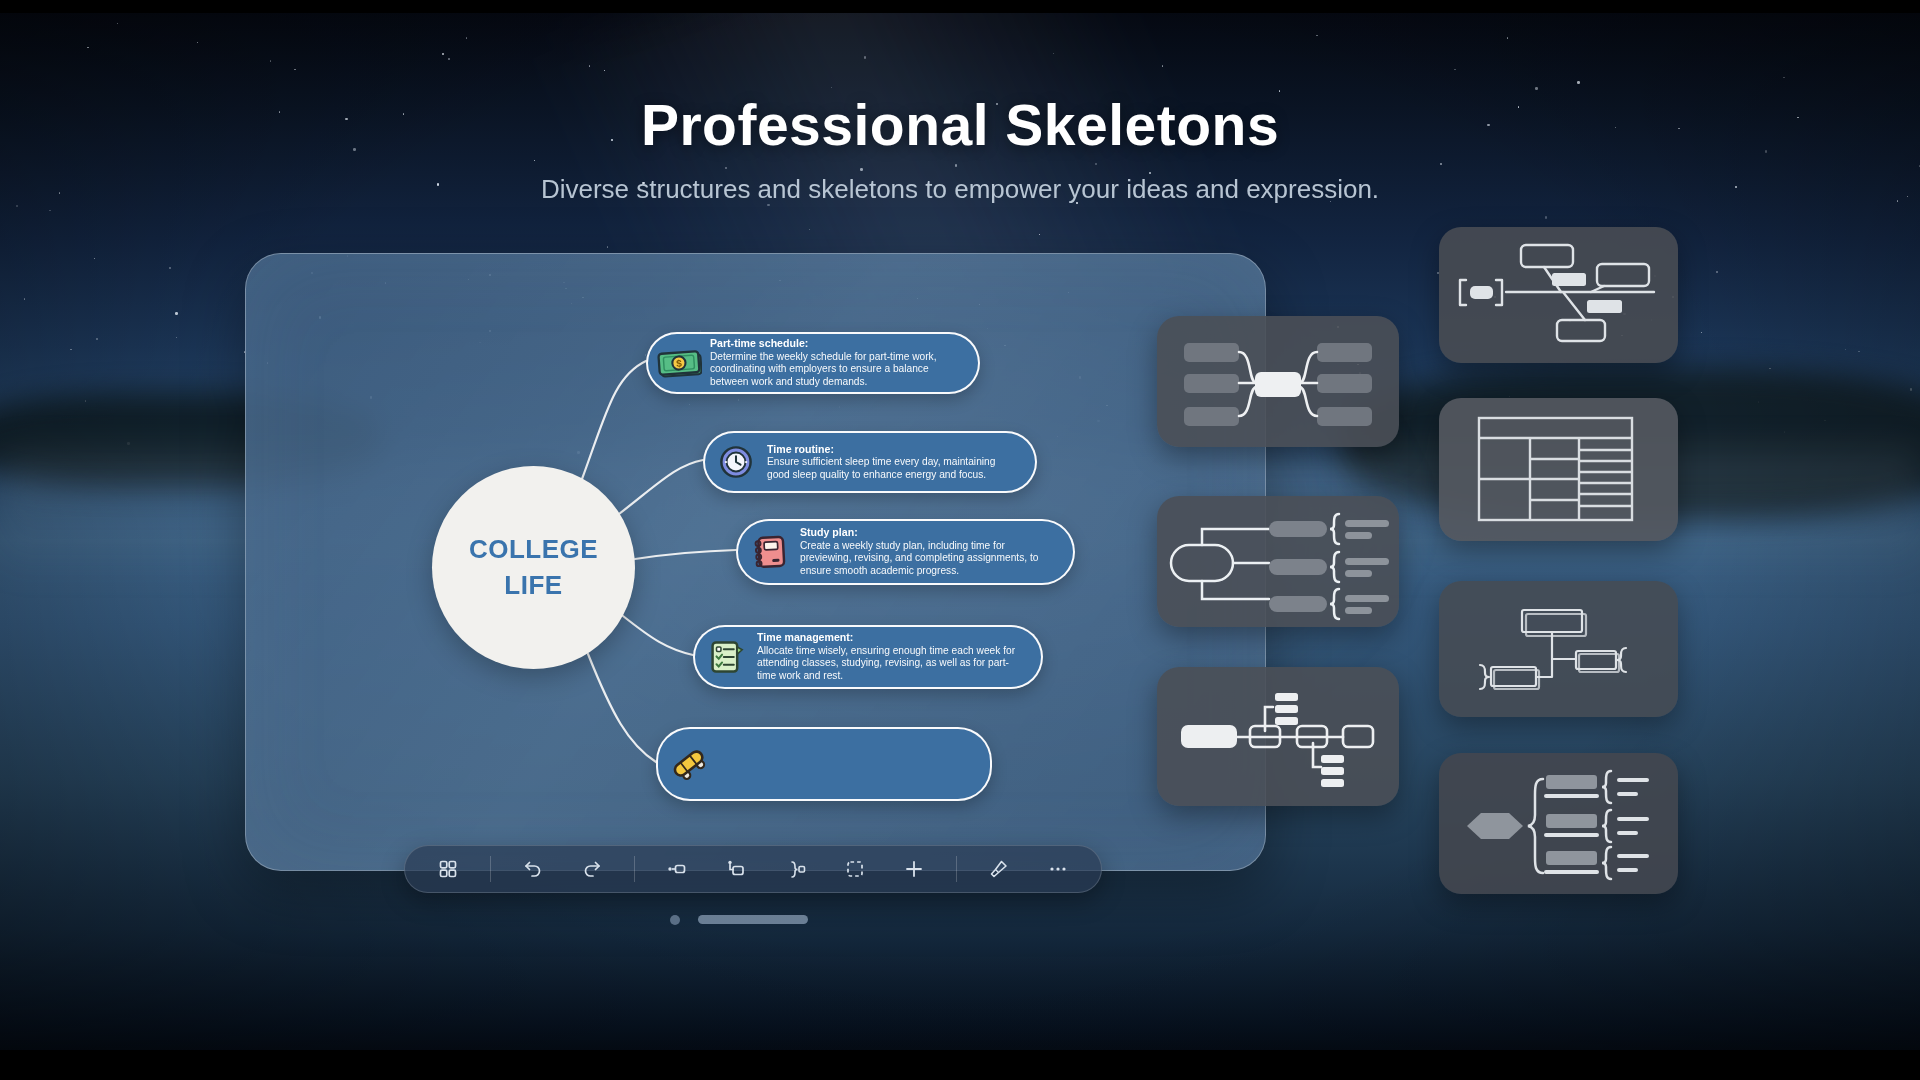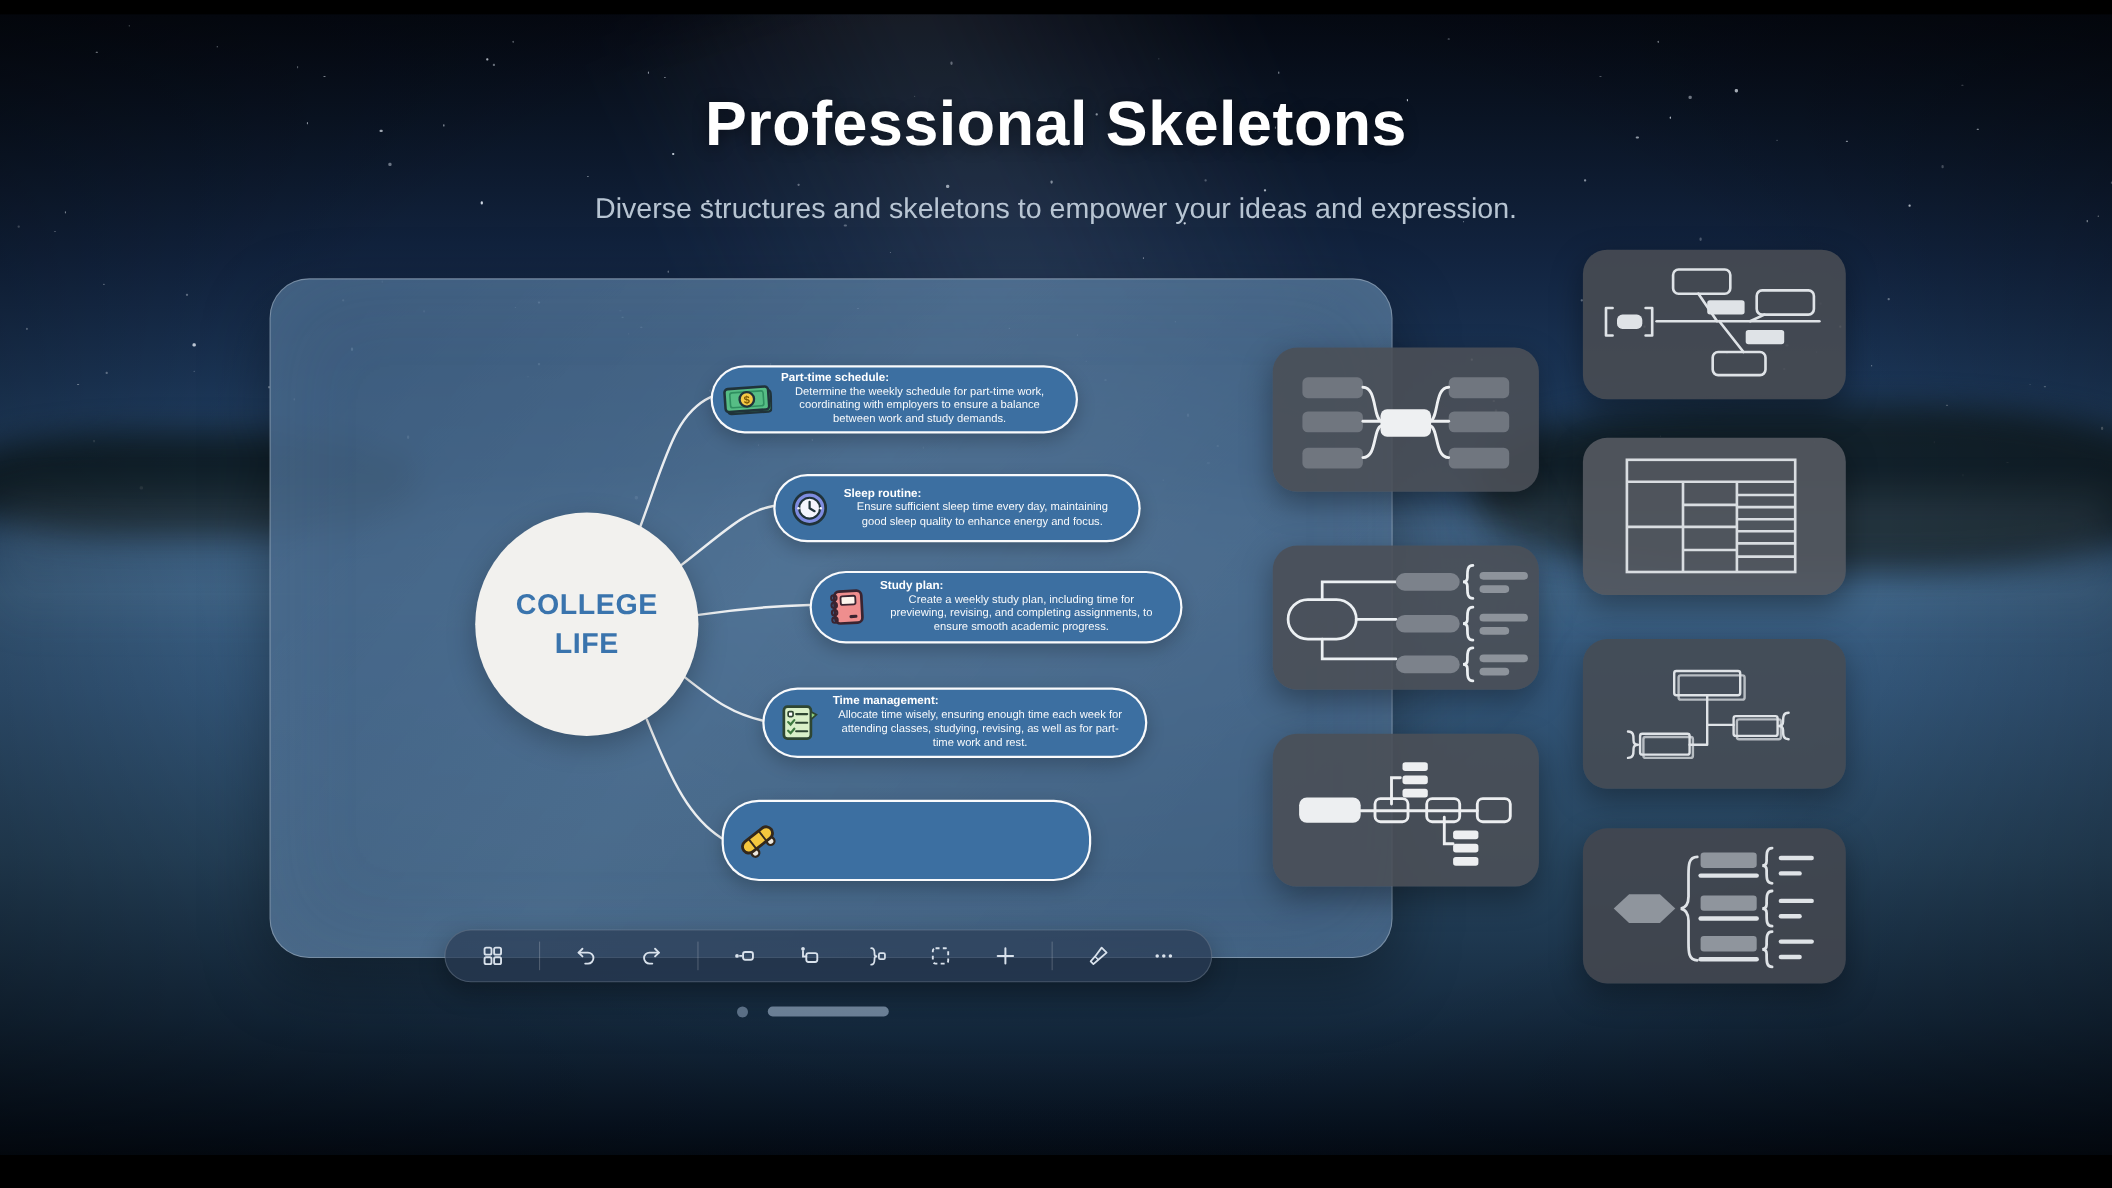--- a/index.html
+++ b/index.html
@@ -22,41 +22,41 @@
   .water-glow{position:absolute;left:0;top:452px;width:100%;height:130px;
     background:linear-gradient(180deg,rgba(160,185,205,.16),rgba(160,185,205,0));filter:blur(18px);}
   .stars{position:absolute;inset:0;}
   .stars i{position:absolute;background:#e8f0fa;border-radius:50%;display:block;}
   .letterbox{position:absolute;left:0;width:100%;background:#000;}
   .letterbox.top{top:0;height:13px;}
   .letterbox.bottom{bottom:0;height:30px;}
   .vignette{position:absolute;inset:0;
     background:radial-gradient(ellipse at 50% 45%,rgba(0,0,0,0) 55%,rgba(0,0,0,.45) 100%);}
   
-  .page-title{position:absolute;top:80px;left:0;width:1920px;text-align:center;color:#fff;
+  .page-title{position:absolute;top:92px;left:0;width:1920px;text-align:center;color:#fff;
     font-size:57px;font-weight:700;letter-spacing:.5px;text-shadow:0 2px 14px rgba(0,0,0,.45);}
   .page-subtitle{position:absolute;top:174px;left:0;width:1920px;text-align:center;
     color:rgba(198,210,223,.92);font-size:26px;font-weight:400;}
   
   .board{position:absolute;left:245px;top:253px;width:1019px;height:616px;border-radius:36px;
     background:linear-gradient(125deg,rgba(64,96,130,.88) 0%,rgba(82,116,150,.82) 45%,rgba(66,98,132,.88) 100%);
     border:1px solid rgba(255,255,255,.30);
     box-shadow:0 20px 60px rgba(0,0,0,.35), inset 0 0 90px rgba(160,190,220,.10);}
   .connectors{position:absolute;left:0;top:0;width:1019px;height:616px;}
   .center-circle{position:absolute;left:186px;top:212px;width:203px;height:203px;border-radius:50%;
     background:#f2f1ee;box-shadow:0 8px 26px rgba(0,0,0,.25);display:flex;flex-direction:column;
     align-items:center;justify-content:center;color:#3a74ad;font-weight:700;font-size:26px;
     letter-spacing:.5px;line-height:1.35;}
   .branch{position:absolute;display:flex;align-items:center;background:#3c6fa1;
     border:2px solid rgba(255,255,255,.97);border-radius:34px;box-shadow:0 6px 16px rgba(0,0,0,.22);
     color:#fff;}
   .branch .ic{flex:0 0 62px;display:flex;align-items:center;justify-content:center;}
   .branch .tx{flex:1;padding:6px 16px 6px 0;}
   .branch .tt{font-weight:700;font-size:10.6px;line-height:1.25;}
-  .branch .bd{font-size:10.2px;line-height:1.24;color:rgba(255,255,255,.96);text-align:center;}
+  .branch .bd{font-size:10.2px;line-height:1.24;color:rgba(255,255,255,.96);}
   .n1{left:400px;top:78px;width:330px;height:58px;}
   .n2{left:457px;top:177px;width:330px;height:58px;}
   .n3{left:490px;top:265px;width:335px;height:62px;}
   .n4{left:447px;top:371px;width:346px;height:60px;}
   .n5{left:410px;top:473px;width:332px;height:70px;}
   
   .toolbar{position:absolute;left:404px;top:845px;width:698px;height:48px;border-radius:24px;
     background:rgba(42,60,84,.72);border:1px solid rgba(255,255,255,.16);
     display:flex;align-items:center;justify-content:space-between;padding:0 26px;box-sizing:border-box;
     box-shadow:0 8px 24px rgba(0,0,0,.3);}
@@ -262,21 +262,21 @@
       <span class="ic">
         <svg width="36" height="36" viewBox="0 0 32 32">
           <circle cx="16" cy="16" r="13" fill="#7e8ce0" stroke="#20333a" stroke-width="2.2"></circle>
           <circle cx="16" cy="16" r="8.4" fill="#f4f5fc" stroke="#20333a" stroke-width="1.7"></circle>
           <path d="M16 16 L16 10.8 M16 16 L20 18.4" stroke="#20333a" stroke-width="1.8" stroke-linecap="round" fill="none"></path>
           <circle cx="7" cy="16" r="1" fill="#f4f5fc"></circle>
             <circle cx="25" cy="16" r="1" fill="#f4f5fc"></circle>
         </svg>
       </span>
       <span class="tx">
-        <div class="tt">Sleep routine:</div>
+        <div class="tt">Time routine:</div>
         <div class="bd">Ensure sufficient sleep time every day, maintaining good sleep quality to enhance energy and focus.</div>
       </span>
     </div>
 
     <div class="branch n4">
       <span class="ic">
         <svg width="38" height="38" viewBox="0 0 34 34">
           <rect x="5" y="4" width="22" height="26" rx="3" fill="#d9f0c8" stroke="#2e4632" stroke-width="2.2"></rect>
           <path d="M27 8 L31.5 10.5 L27 14.5 Z" fill="#8fd07c" stroke="#2e4632" stroke-width="1.4"></path>
           <rect x="8.5" y="8" width="4" height="4" rx="1" fill="#fff" stroke="#2e4632" stroke-width="1.4"></rect>

